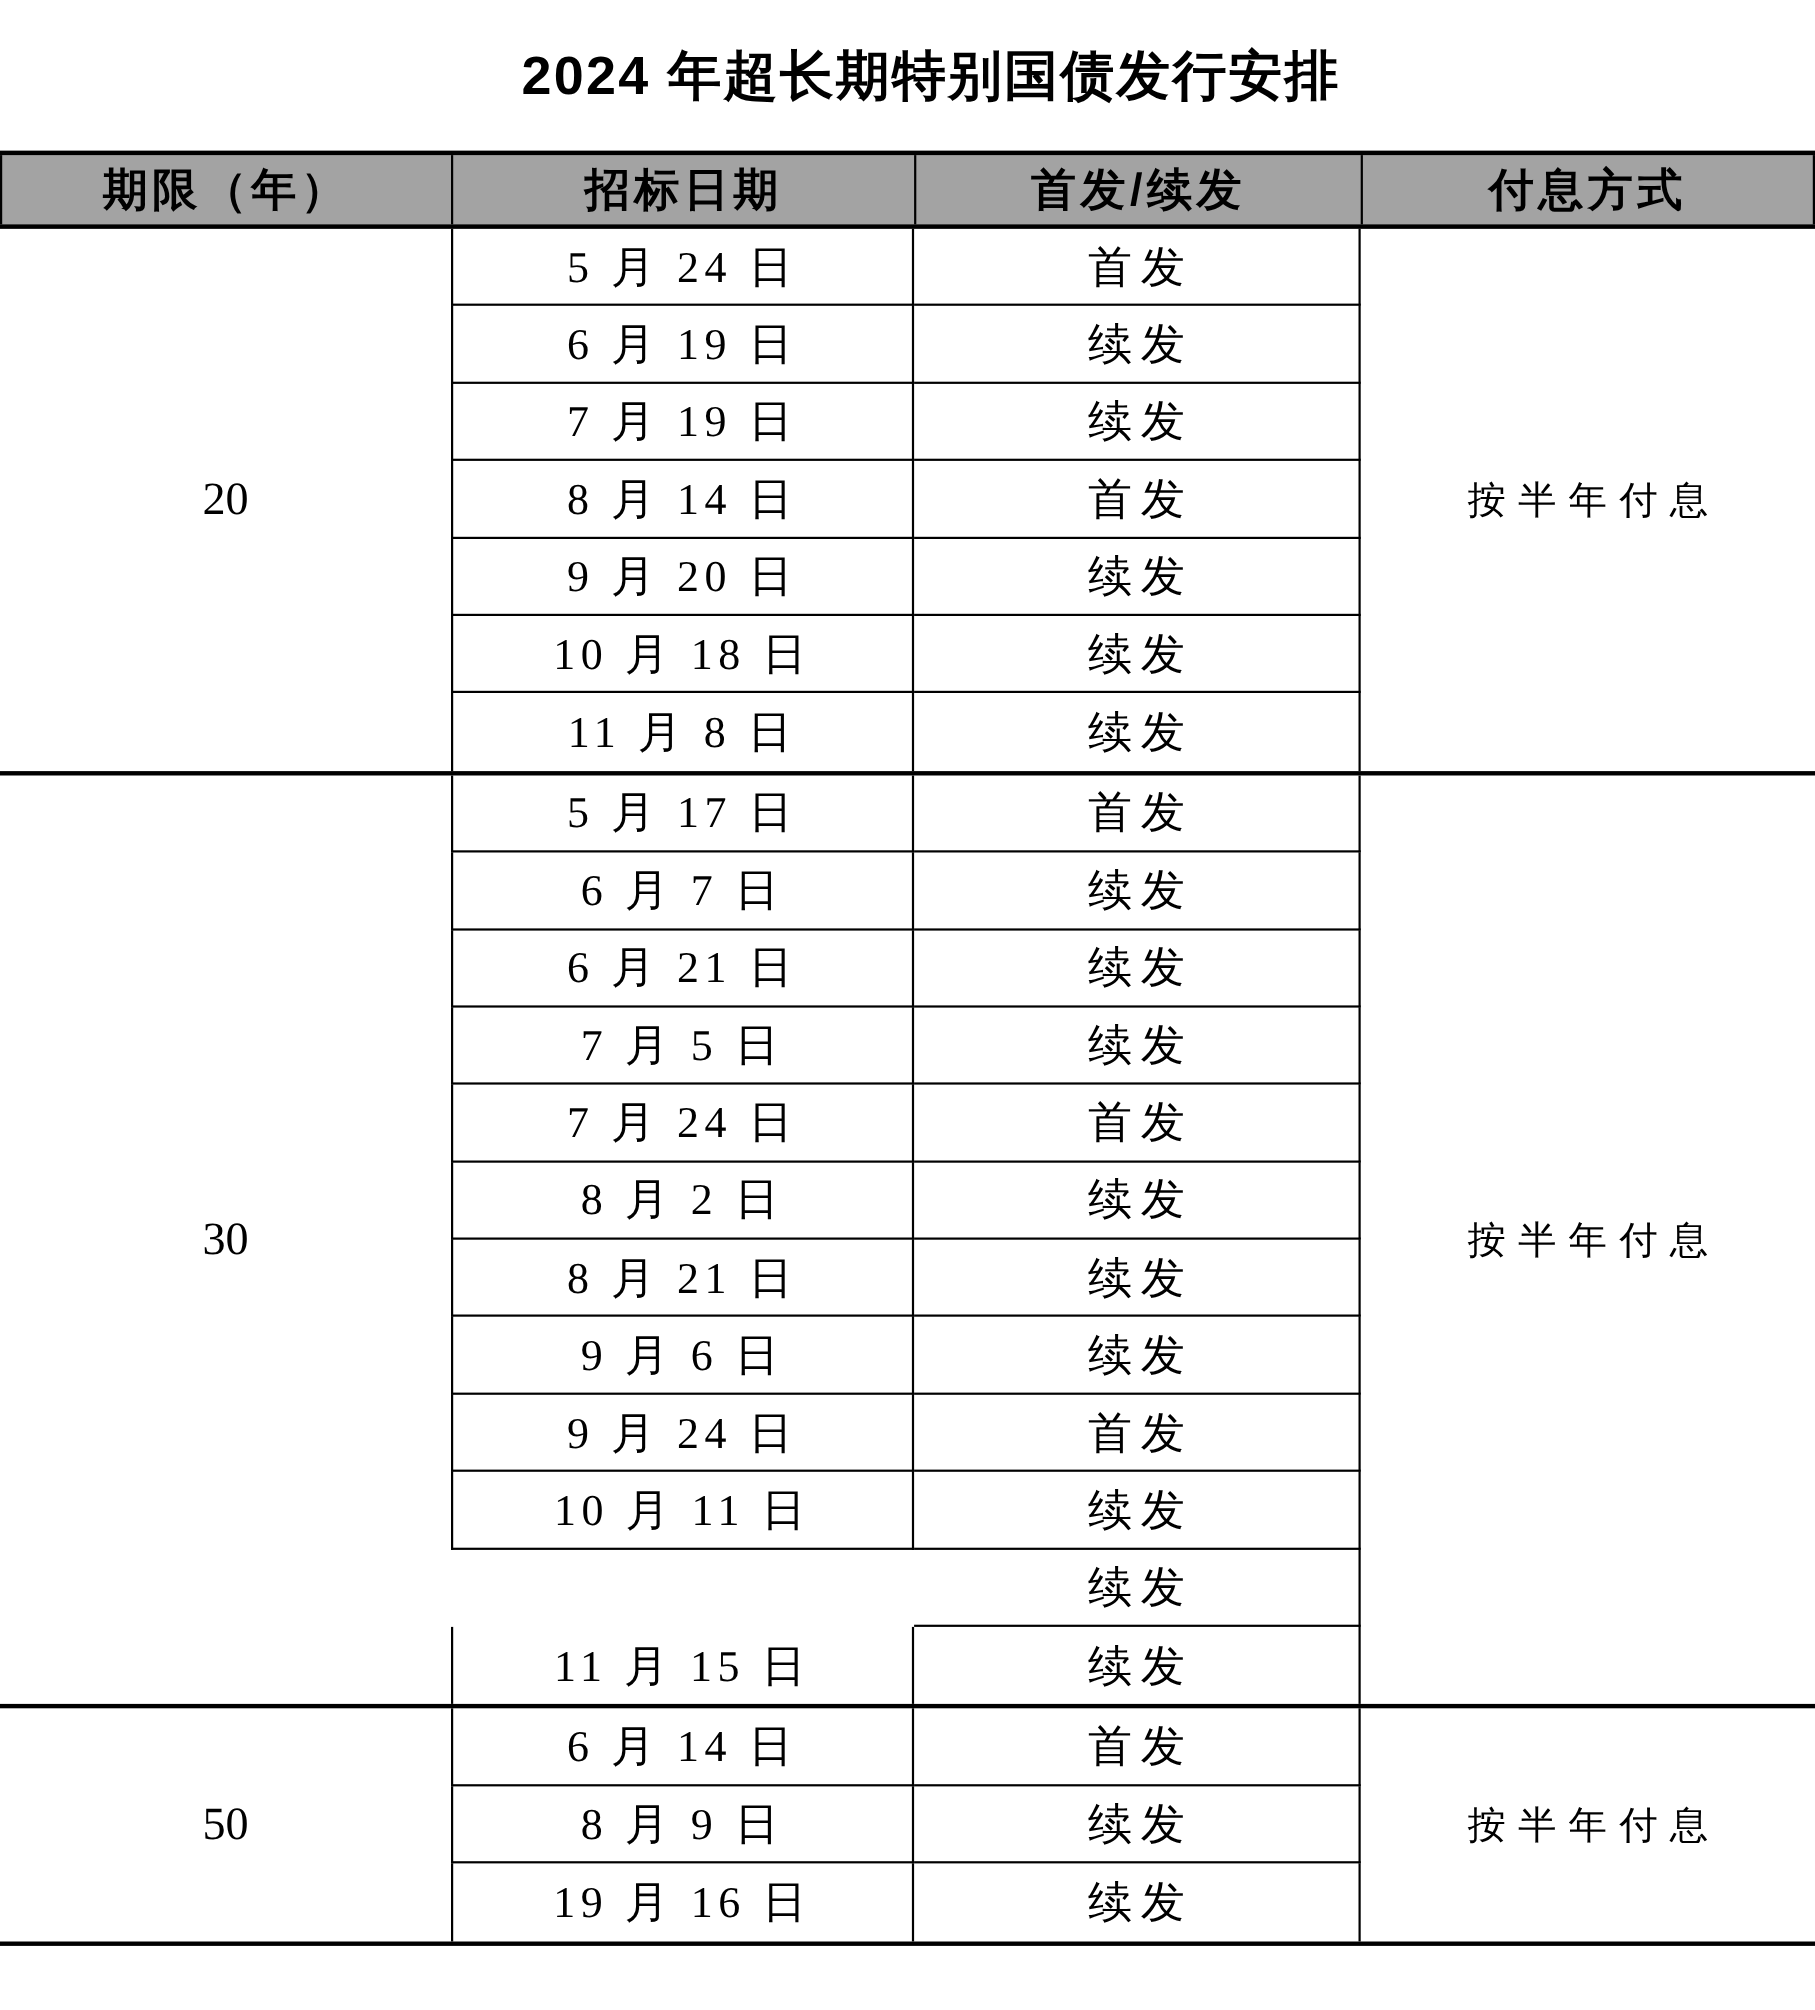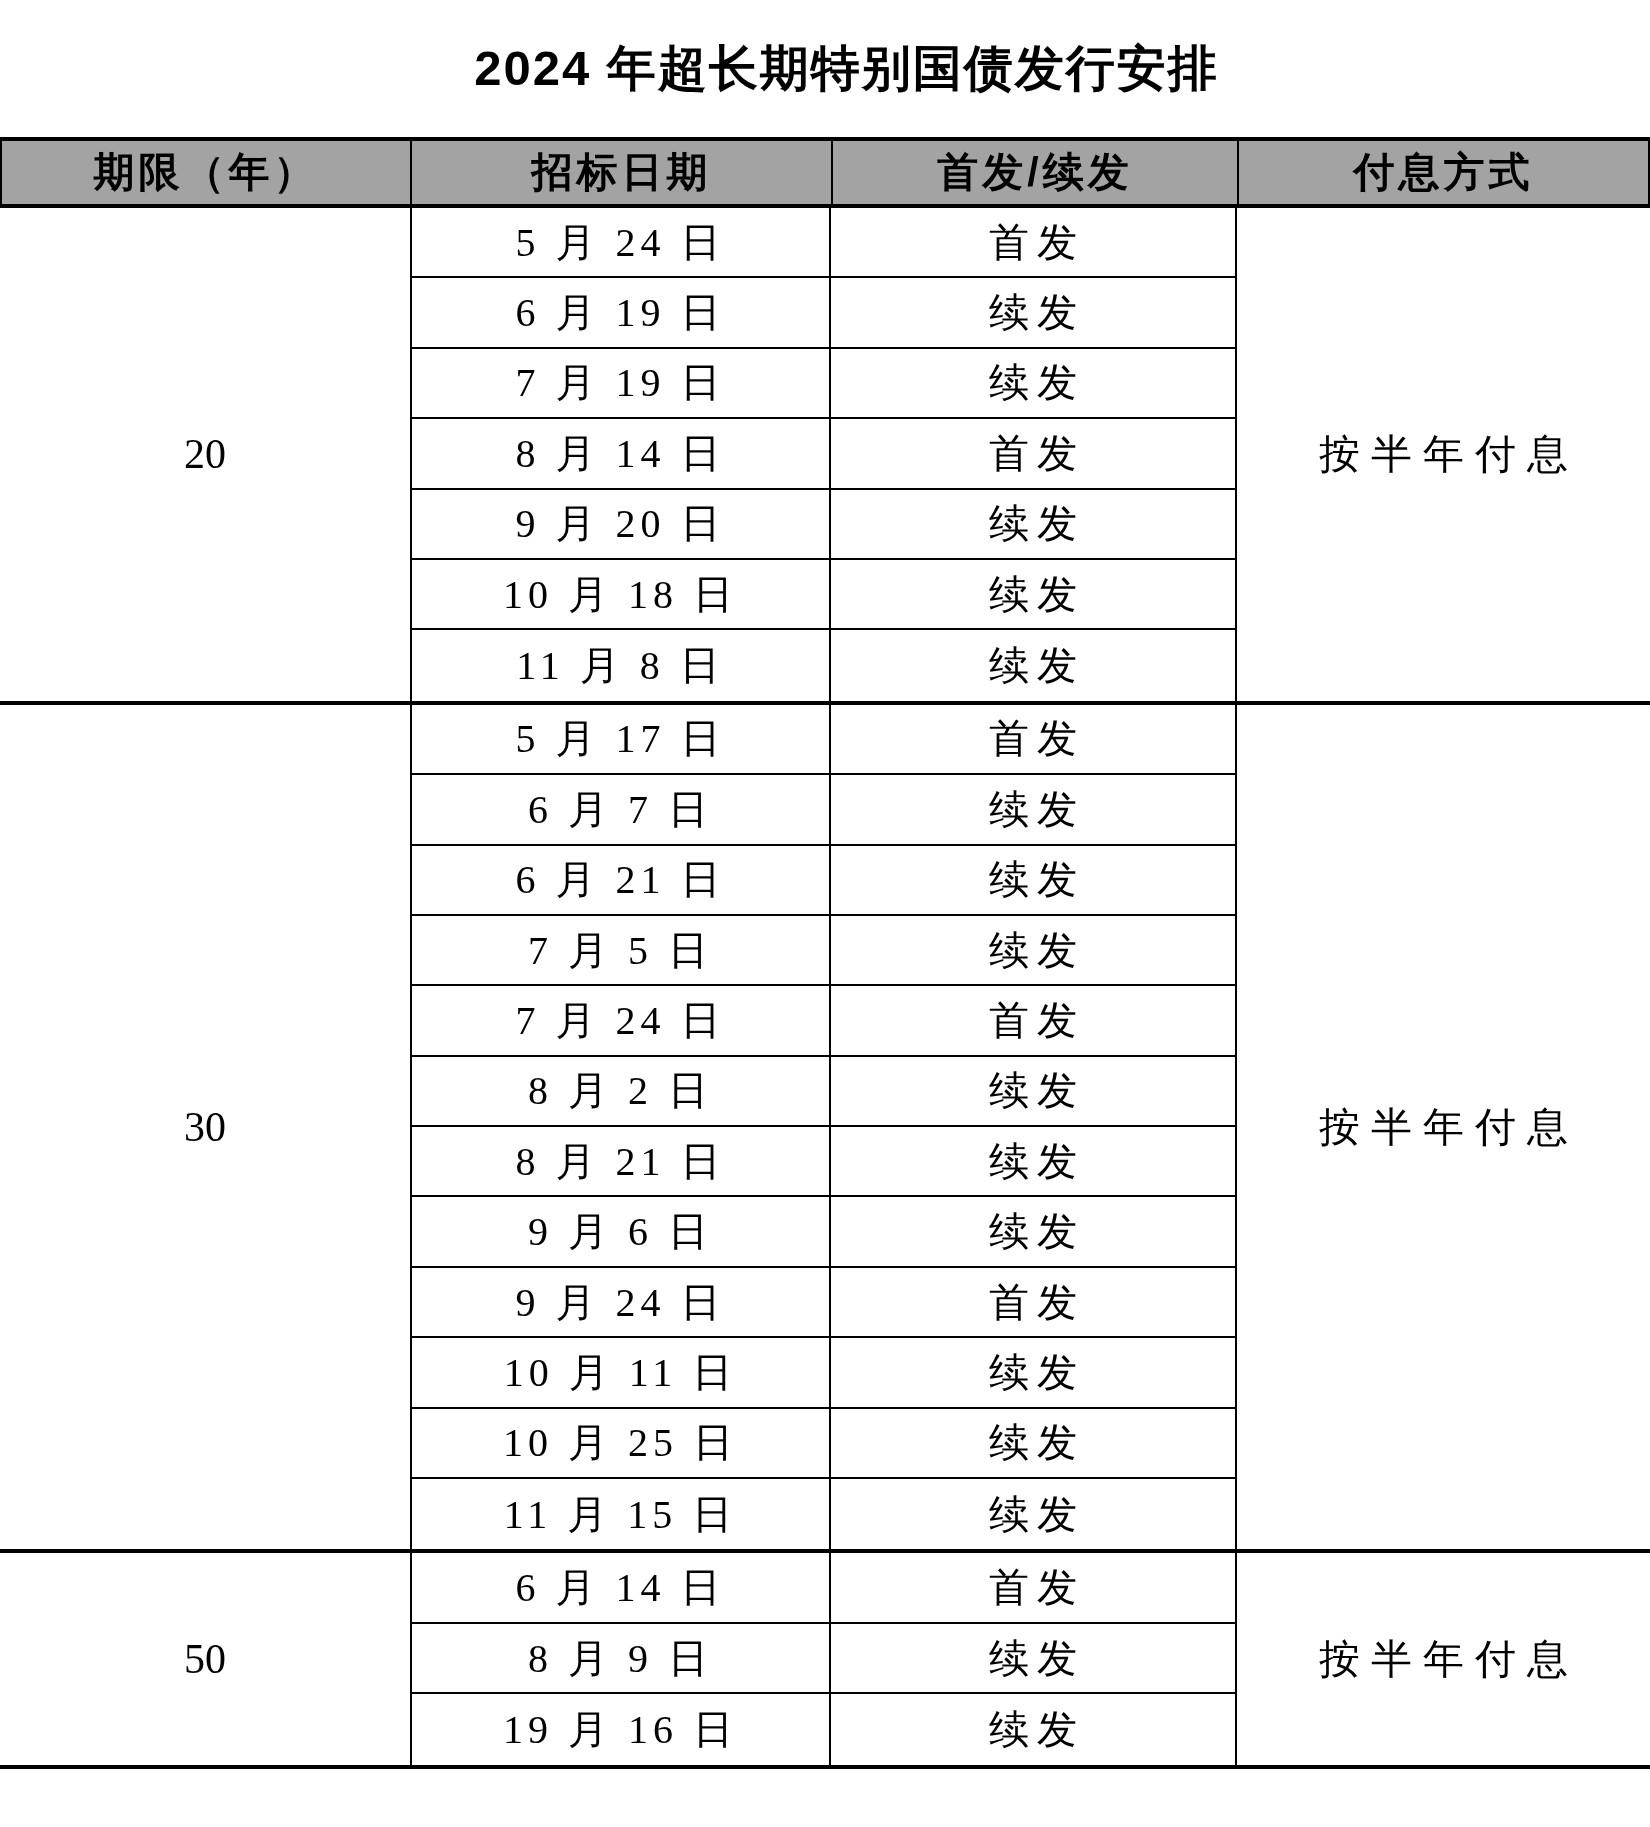--- a/index.html
+++ b/index.html
@@ -60,21 +60,21 @@
     font-family: Liberation Serif, serif;
   }
   .type {
     grid-column: 3;
     border-right: 2px solid #000;
     border-bottom: 2px solid #000;
     letter-spacing: 8px;
     padding-left: 8px; 
   }
   .nb { border-bottom: none !important; }
-  .pay { grid-column: 4; letter-spacing: 11px; padding-left: 11px; font-size: 41px; }
+  .pay { grid-column: 4; letter-spacing: 11px; padding-left: 11px; font-size: 35px; }
 </style>
 </head>
 <body>
 
 <div class="page">
 
   <div class="title">2024 年超长期特别国债发行安排</div>
 
   <div class="table">
 
@@ -122,21 +122,20 @@
       <div class="cell date">8 月 2 日</div>
       <div class="cell type">续发</div>
       <div class="cell date">8 月 21 日</div>
       <div class="cell type">续发</div>
       <div class="cell date">9 月 6 日</div>
       <div class="cell type">续发</div>
       <div class="cell date">9 月 24 日</div>
       <div class="cell type">首发</div>
       <div class="cell date">10 月 11 日</div>
       <div class="cell type">续发</div>
-      <div class="cell date">10 月 25 日</div>
       <div class="cell type">续发</div>
       <div class="cell date nb">11 月 15 日</div>
       <div class="cell type nb">续发</div>
 
       <div class="cell pay" style="grid-row:1 / span 12">按半年付息</div>
     </div>
 
     <div class="sec">
       <div class="cell term" style="grid-row:1 / span 3">50</div>
 

